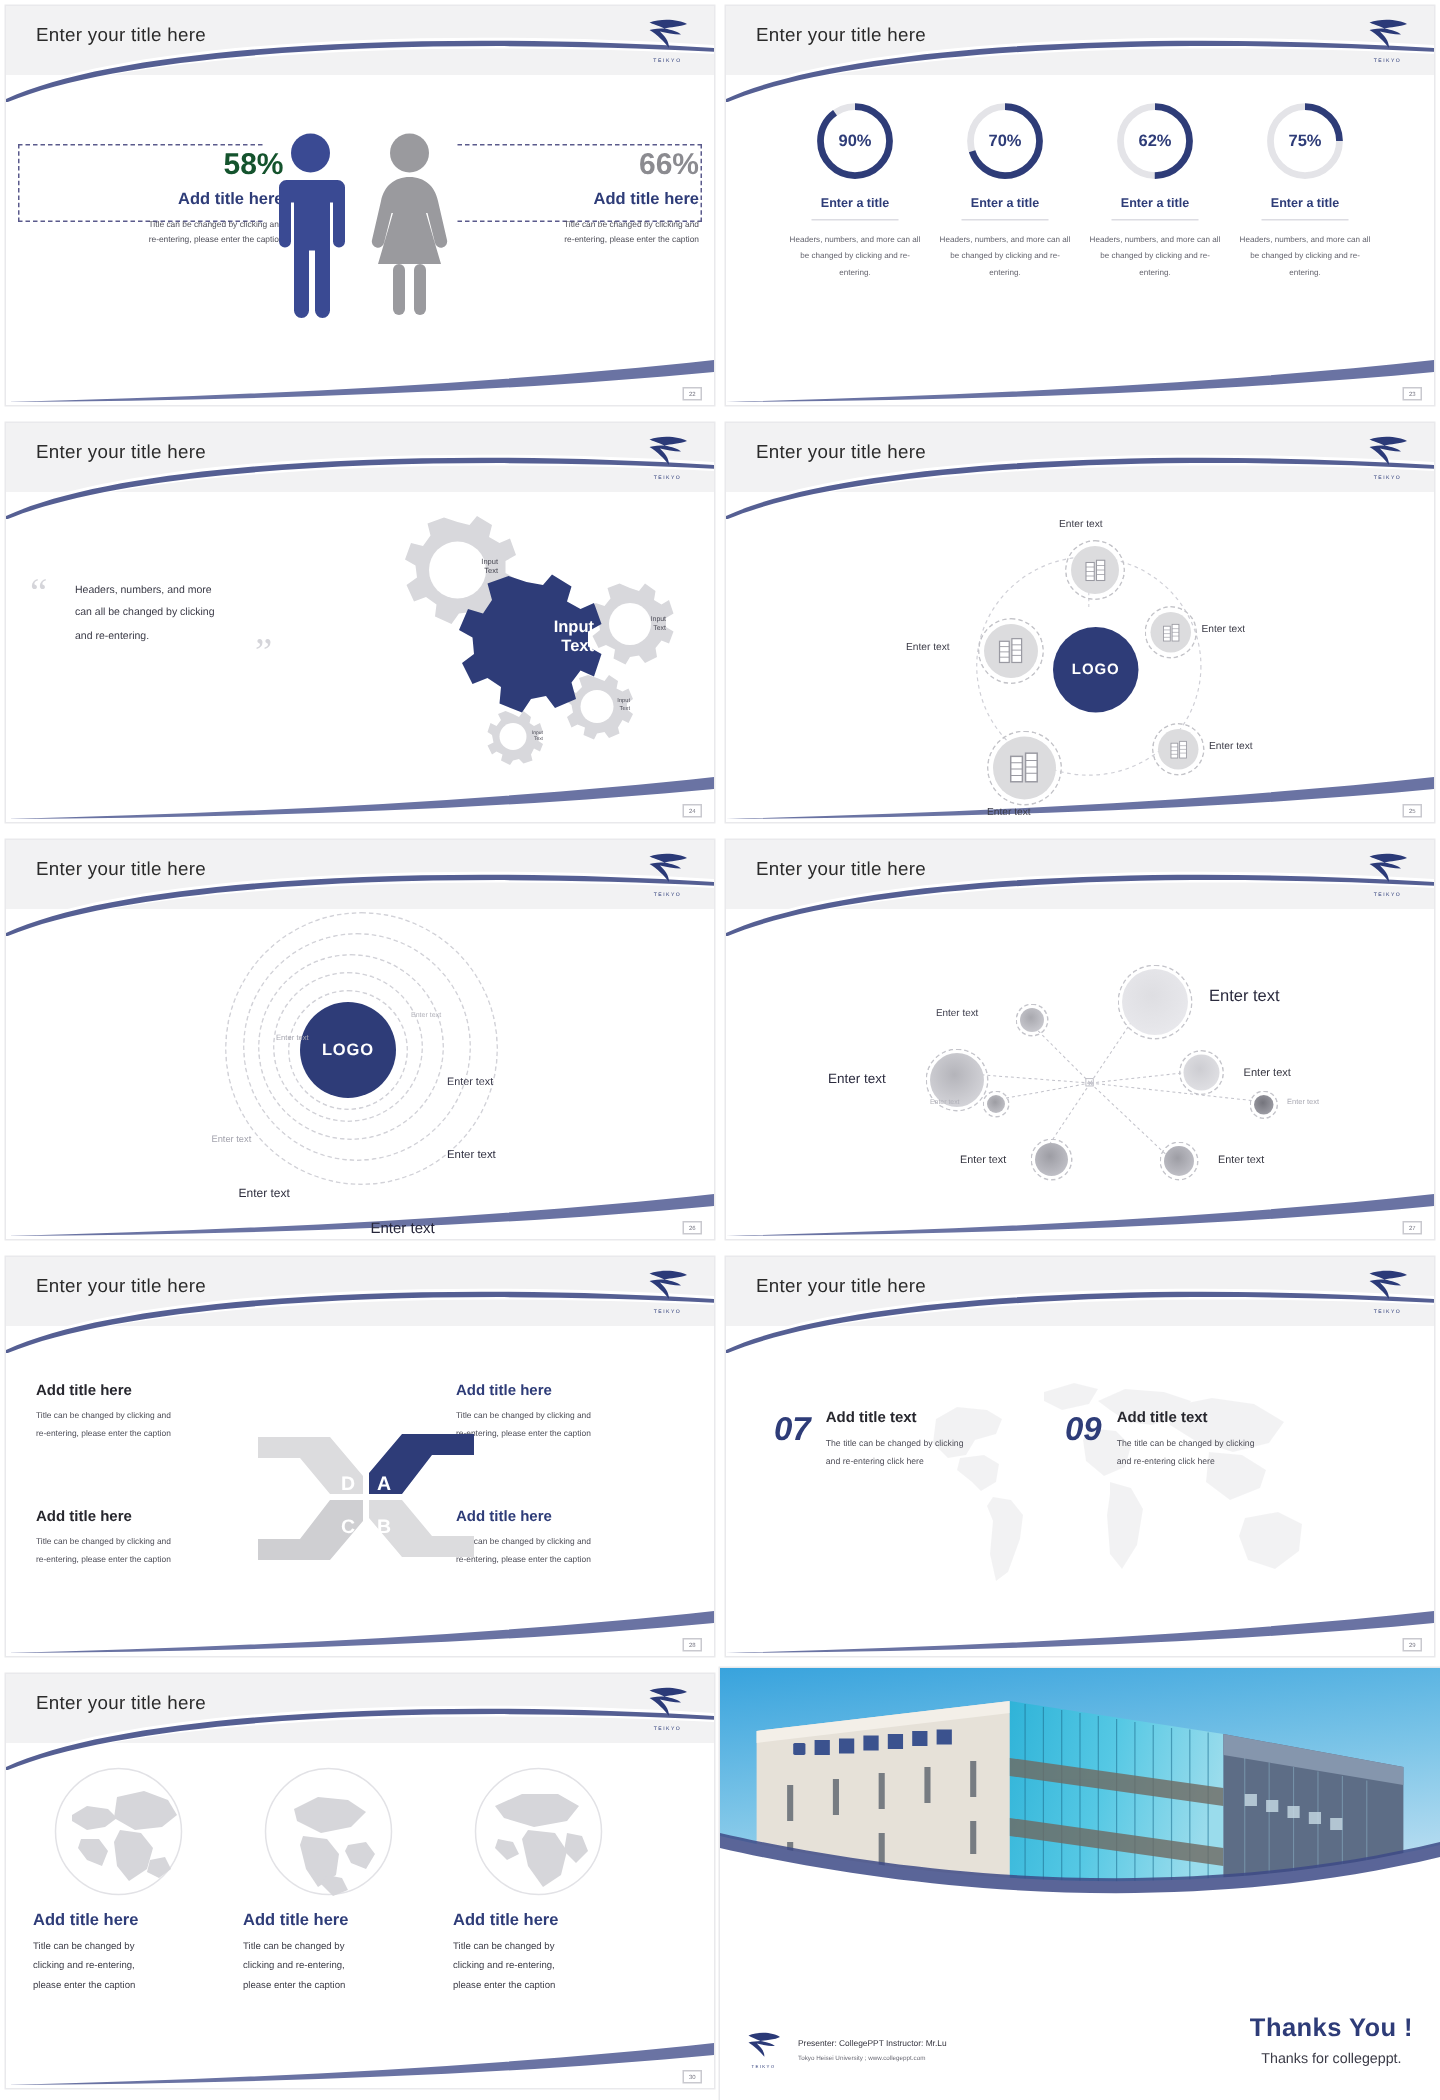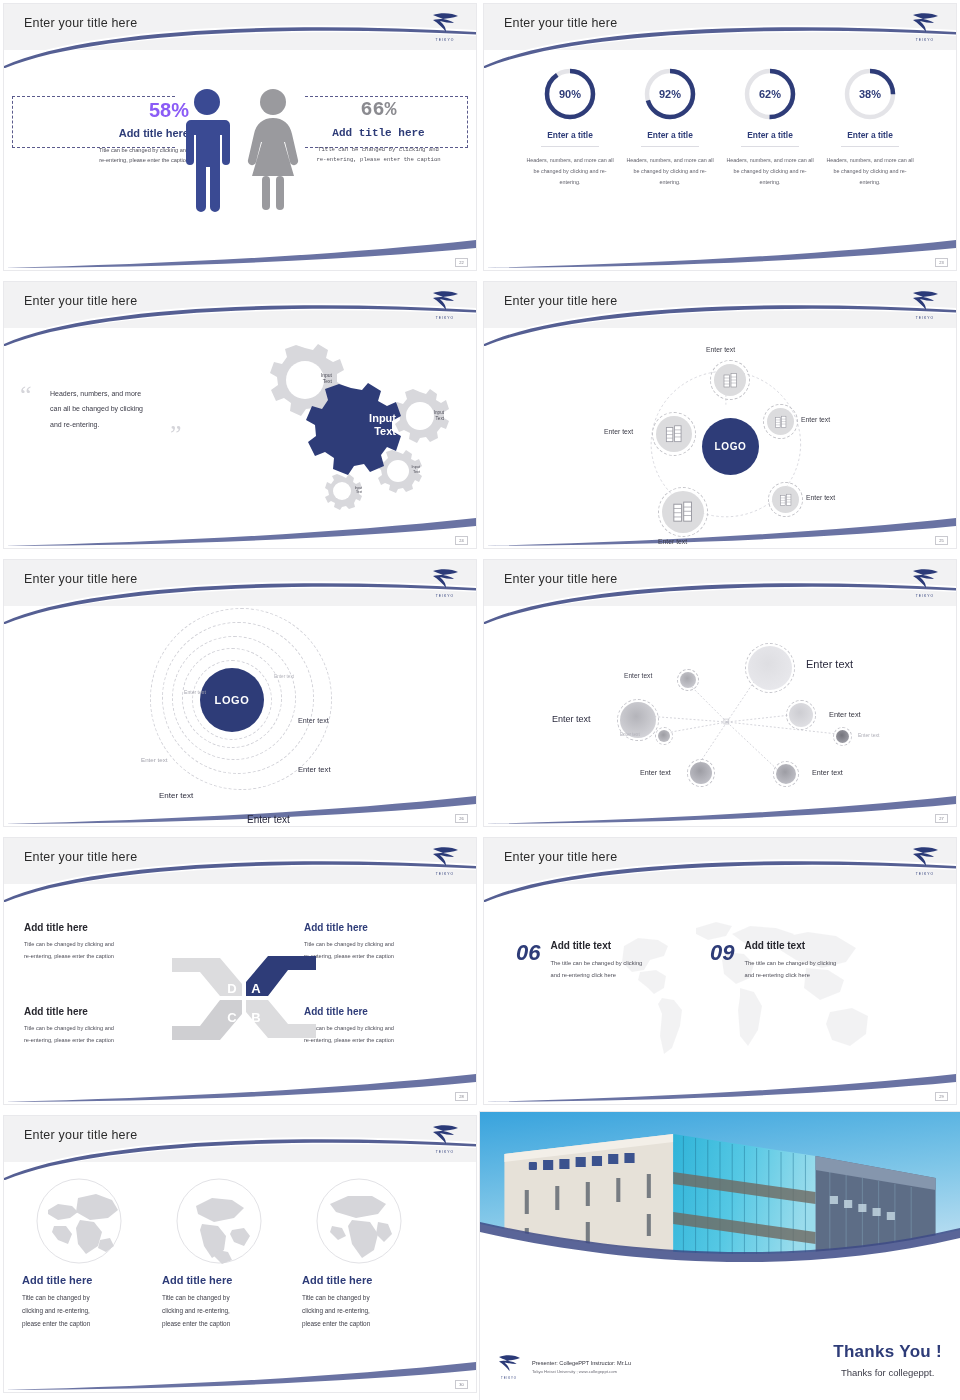--- a/index.html
+++ b/index.html
@@ -41,23 +41,23 @@
     position:absolute; right:8px; bottom:3px;
     width:13px; height:9px; border:1px solid #c9c9cf;
     font-size:4px; color:#7a7a86; text-align:center; line-height:8px; z-index:8;
   }
   .stage { position:absolute; left:0; top:46px; width:100%; bottom:0; z-index:3; }
 
   
   .s1-wrap { position:absolute; inset:0; }
   .s1-left, .s1-right { position:absolute; top:50px; width:175px; }
   .s1-left { left:10px; text-align:right; }
-  .s1-right { right:10px; text-align:center;font-family:Liberation Mono, monospace; }
+  .s1-right { right:10px; text-align:right; }
   .s1-pct { font-size:20px; font-weight:bold; line-height:1; }
-  .s1-pct.blue { color:#8b5cf6;padding-left:24px; }
+  .s1-pct.blue { color:#14532d;padding-left:24px; }
   .s1-pct.gray { color:#8b8b90; }
   .s1-ttl { font-size:11px; font-weight:bold; color:#2e3c78; margin-top:7px; }
   .s1-cap { font-size:5.6px; color:#50505a; line-height:1.85; margin-top:6px; }
   .s1-brk {
     position:absolute; top:46px; width:163px; height:52px;
     border:1px dashed #5a5a8c; border-right:none;
   }
   .s1-brk.l { left:8px; }
   .s1-brk.r { right:8px; border-right:1px dashed #5a5a8c; border-left:none; }
   .figs { position:absolute; left:50%; top:38px; transform:translateX(-50%); display:flex; gap:4px; }
@@ -226,21 +226,21 @@
           <div class="s2-ttl">Enter a title</div>
           <div class="s2-desc">Headers, numbers, and more can all be changed by clicking and re-entering.</div>
         </div>
 
         <div class="s2-col">
           <div class="s2-donut">
             <svg viewBox="0 0 56 56">
               <circle cx="28" cy="28" r="23" fill="none" stroke="#e4e4e8" stroke-width="4.5"></circle>
               <circle cx="28" cy="28" r="23" fill="none" stroke="#2e3c78" stroke-width="4.5" stroke-dasharray="101.2 43.4" stroke-linecap="butt" transform="rotate(-90 28 28)"></circle>
             </svg>
-            <div class="s2-val">92%</div>
+            <div class="s2-val">70%</div>
           </div>
           <div class="s2-ttl">Enter a title</div>
           <div class="s2-desc">Headers, numbers, and more can all be changed by clicking and re-entering.</div>
         </div>
 
         <div class="s2-col">
           <div class="s2-donut">
             <svg viewBox="0 0 56 56">
               <circle cx="28" cy="28" r="23" fill="none" stroke="#e4e4e8" stroke-width="4.5"></circle>
               <circle cx="28" cy="28" r="23" fill="none" stroke="#2e3c78" stroke-width="4.5" stroke-dasharray="72.3 72.3" stroke-linecap="butt" transform="rotate(-90 28 28)"></circle>
@@ -250,21 +250,21 @@
           <div class="s2-ttl">Enter a title</div>
           <div class="s2-desc">Headers, numbers, and more can all be changed by clicking and re-entering.</div>
         </div>
 
         <div class="s2-col">
           <div class="s2-donut">
             <svg viewBox="0 0 56 56">
               <circle cx="28" cy="28" r="23" fill="none" stroke="#e4e4e8" stroke-width="4.5"></circle>
               <circle cx="28" cy="28" r="23" fill="none" stroke="#2e3c78" stroke-width="4.5" stroke-dasharray="36.1 108.4" stroke-linecap="butt" transform="rotate(-90 28 28)"></circle>
             </svg>
-            <div class="s2-val">38%</div>
+            <div class="s2-val">75%</div>
           </div>
           <div class="s2-ttl">Enter a title</div>
           <div class="s2-desc">Headers, numbers, and more can all be changed by clicking and re-entering.</div>
         </div>
 
       </div>
     </div>
 
     <svg class="sw-bot" viewBox="0 0 480 34" preserveAspectRatio="none">
       <path d="M0,34 C160,30 330,22 480,6 L480,14 C330,28 160,33 0,34 Z" fill="#6a73a3"></path>
@@ -665,21 +665,21 @@
           <path d="M134,50 l18,2 l10,10 l-4,14 l-14,6 l-12,-10 l-2,-14 Z"></path>
           <path d="M148,86 l14,4 l8,14 l-4,24 l-10,16 l-8,-10 l-2,-26 l2,-14 Z"></path>
           <path d="M186,36 l30,-6 l28,4 l20,12 l-10,14 l-24,6 l-26,-8 l-16,-10 Z"></path>
           <path d="M214,66 l22,2 l16,10 l-4,12 l-20,8 l-16,-12 Z"></path>
           <path d="M238,110 l22,-4 l16,8 l-2,18 l-16,12 l-18,-6 l-6,-16 Z"></path>
           <path d="M104,26 l20,-6 l16,4 l-6,10 l-18,4 l-12,-6 Z"></path>
         </g>
       </svg>
 
       <div style="position:absolute; left:32px; top:56px; display:flex; gap:10px;">
-        <div class="s8-num">06</div>
+        <div class="s8-num">07</div>
         <div>
           <div class="s8-h">Add title text</div>
           <div class="s8-p">
             <span>The title can be changed by clicking</span><br>
             <span>and re-entering click here</span>
           </div>
         </div>
       </div>
 
       <div style="position:absolute; left:226px; top:56px; display:flex; gap:10px;">

